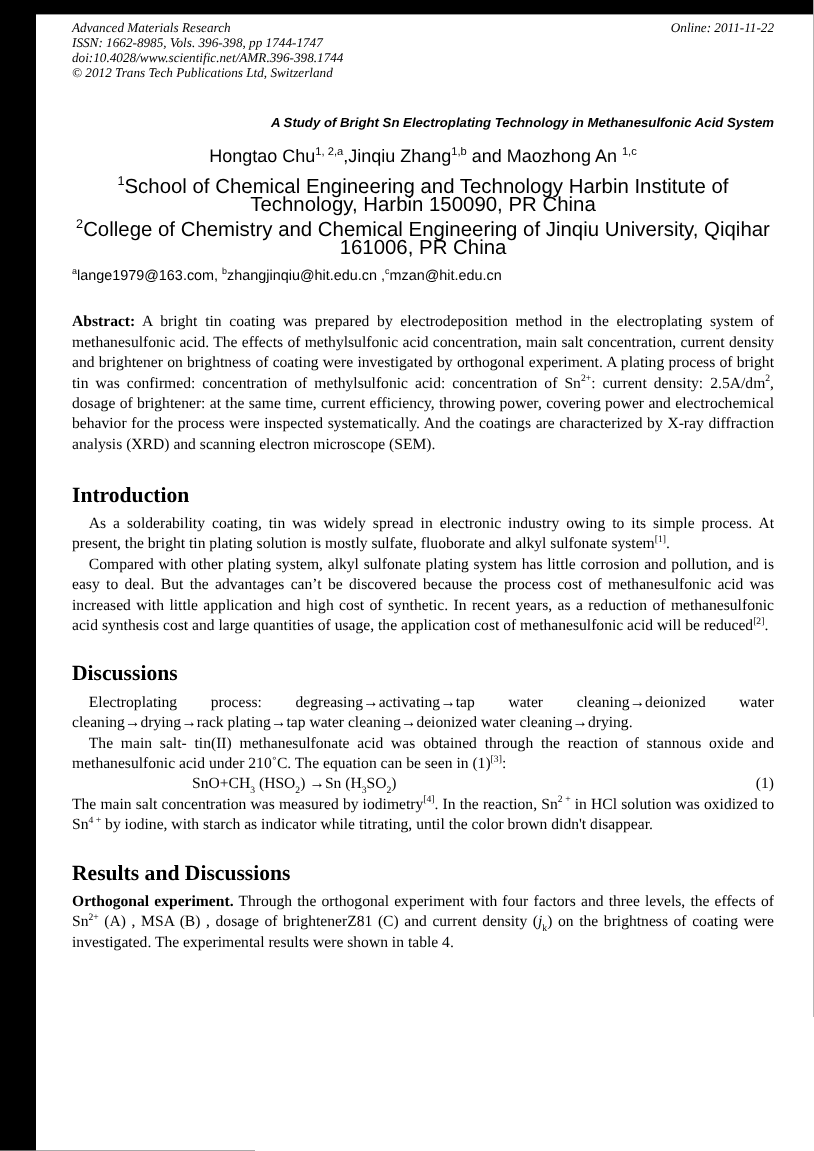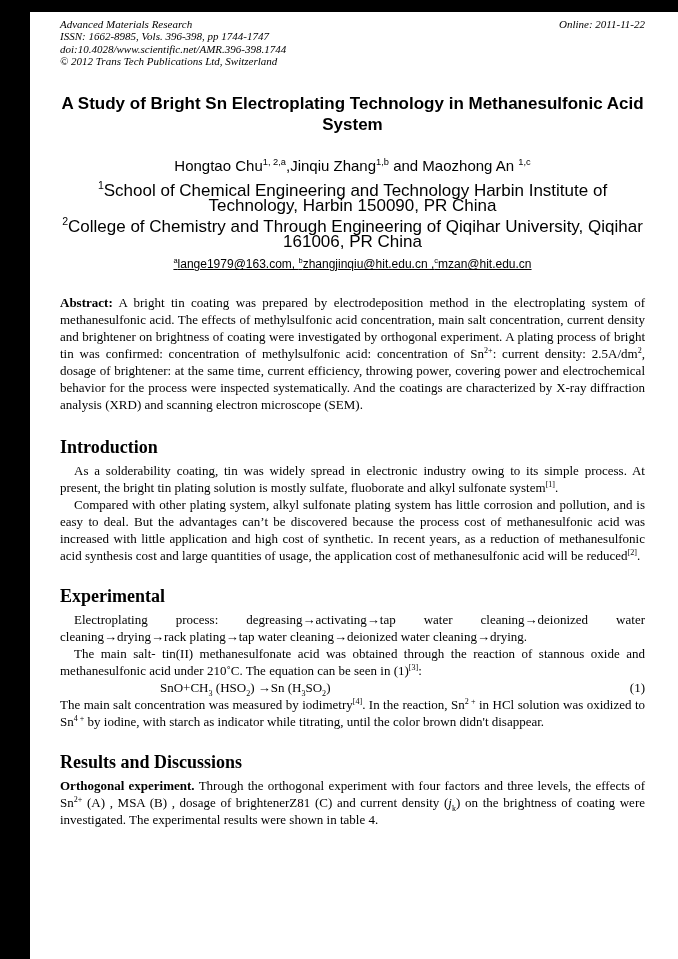--- a/index.html
+++ b/index.html
@@ -19,26 +19,26 @@
     padding:6px 33px 0 30px;
     color:#000;
   }
   
   .hdr{display:flex;justify-content:space-between;align-items:flex-start;
        font-style:italic;font-size:11px;line-height:12.3px;}
   .hdr-left div{white-space:nowrap;}
   .hdr-right{white-space:nowrap;}
   
   .sans{font-family:"Liberation Sans", sans-serif;}
-  .title{margin-top:26px;text-align:center;font-weight:bold;
-         font-size:17px;line-height:21px;}
-  .authors{margin-top:21px;text-align:center;font-size:15px;line-height:19px;}
+  .title{margin-top:26px;text-align:right;font-weight:bold;
+         font-size:11px;line-height:21px;font-style:italic;}
+  .authors{margin-top:7px;text-align:center;font-size:15px;line-height:19px;}
   .affil{margin-top:8px;text-align:center;font-size:17px;line-height:15px;}
   .affil2{margin-top:6px;}
-  .emails{margin-top:8px;text-align:center;font-size:12px;line-height:15px;text-decoration:underline;}
+  .emails{margin-top:8px;font-size:12px;line-height:15px;}
   .keywords{margin-top:20px;text-align:justify;font-size:12.5px;line-height:16px;}
   
   .body-par{font-size:13px;line-height:17px;text-align:justify;margin:0;}
   .abstract{margin-top:22px;}
   .sec-head{margin-top:22px;font-size:18px;font-weight:bold;}
   .sec-head-intro{margin-top:24px;}
   .ind{text-indent:14px;}
   .eq-row{display:flex;font-size:13px;line-height:17px;align-items:center;}
   .eq{margin-left:100px;}
   .eq-num{margin-left:auto;}
@@ -62,33 +62,33 @@
         <div>© 2012 Trans Tech Publications Ltd, Switzerland</div>
       </div>
       <div class="hdr-right">Online: 2011-11-22</div>
     </div>
 
     <div class="sans title">A Study of Bright Sn Electroplating Technology in Methanesulfonic Acid System</div>
 
     <div class="sans authors"><span>Hongtao Chu</span><sup>1, 2,a</sup><span>,Jinqiu Zhang</span><sup>1,b</sup><span> and Maozhong An </span><sup>1,c</sup></div>
 
     <div class="sans affil"><sup>1</sup><span>School of Chemical Engineering and  Technology Harbin Institute of Technology, Harbin 150090, PR China</span></div>
-    <div class="sans affil affil2"><sup>2</sup><span>College of Chemistry and Through Engineering of Qiqihar University, Qiqihar 161006, PR China</span></div>
+    <div class="sans affil affil2"><sup>2</sup><span>College of Chemistry and Chemical Engineering of Jinqiu University, Qiqihar 161006, PR China</span></div>
 
     <div class="sans emails"><sup>a</sup><span>lange1979@163.com, </span><sup>b</sup><span>zhangjinqiu@hit.edu.cn ,</span><sup>c</sup><span>mzan@hit.edu.cn</span></div>
 
 
     <p class="body-par abstract"><b>Abstract:</b><span> A bright tin coating was prepared by electrodeposition method in the electroplating system of methanesulfonic acid. The effects of methylsulfonic acid concentration, main salt concentration, current density and brightener on brightness of coating were investigated by orthogonal experiment. A plating process of bright tin was confirmed: concentration of methylsulfonic acid: concentration of Sn</span><sup>2+</sup><span>: current density: 2.5A/dm</span><sup>2</sup><span>, dosage of brightener: at the same time, current efficiency, throwing power, covering power and electrochemical behavior for the process were inspected systematically. And the coatings are characterized by X-ray diffraction analysis (XRD) and scanning electron microscope (SEM).</span></p>
 
     <div class="sec-head sec-head-intro">Introduction</div>
     <div class="gap-s"></div>
     <p class="body-par ind"><span>As a solderability coating, tin was widely spread in electronic industry owing to its simple process. At present, the bright tin plating solution is mostly sulfate, fluoborate and alkyl sulfonate system</span><sup>[1]</sup><span>.</span></p>
     <p class="body-par ind"><span>Compared with other plating system, alkyl sulfonate plating system has little corrosion and pollution, and is easy to deal. But the advantages can’t be discovered because the process cost of methanesulfonic acid was increased with little application and high cost of synthetic. In recent years, as a reduction of methanesulfonic acid synthesis cost and large quantities of usage, the application cost of methanesulfonic acid will be reduced</span><sup>[2]</sup><span>.</span></p>
 
-    <div class="sec-head">Experimental</div>
+    <div class="sec-head">Discussions</div>
     <div class="gap-s"></div>
     <p class="body-par ind">Electroplating process: degreasing→activating→tap water cleaning→deionized water cleaning→drying→rack plating→tap water cleaning→deionized water cleaning→drying.</p>
     <p class="body-par ind"><span>The main salt- tin(II) methanesulfonate acid was obtained through the reaction of stannous oxide and methanesulfonic acid under 210˚C. The equation can be seen in (1)</span><sup>[3]</sup><span>:</span></p>
     <div class="eq-row">
       <span class="eq"><span>SnO+CH</span><sub>3</sub><span> (HSO</span><sub>2</sub><span>) →Sn (H</span><sub>3</sub><span>SO</span><sub>2</sub><span>)</span></span>
       <span class="eq-num">(1)</span>
     </div>
     <p class="body-par"><span>The main salt concentration  was measured by iodimetry</span><sup>[4]</sup><span>. In the reaction, Sn</span><sup>2 +</sup><span> in HCl solution was oxidized to Sn</span><sup>4 +</sup><span> by iodine, with starch as indicator while titrating, until the color brown didn't disappear.</span></p>
 
     <div class="sec-head">Results and Discussions</div>

